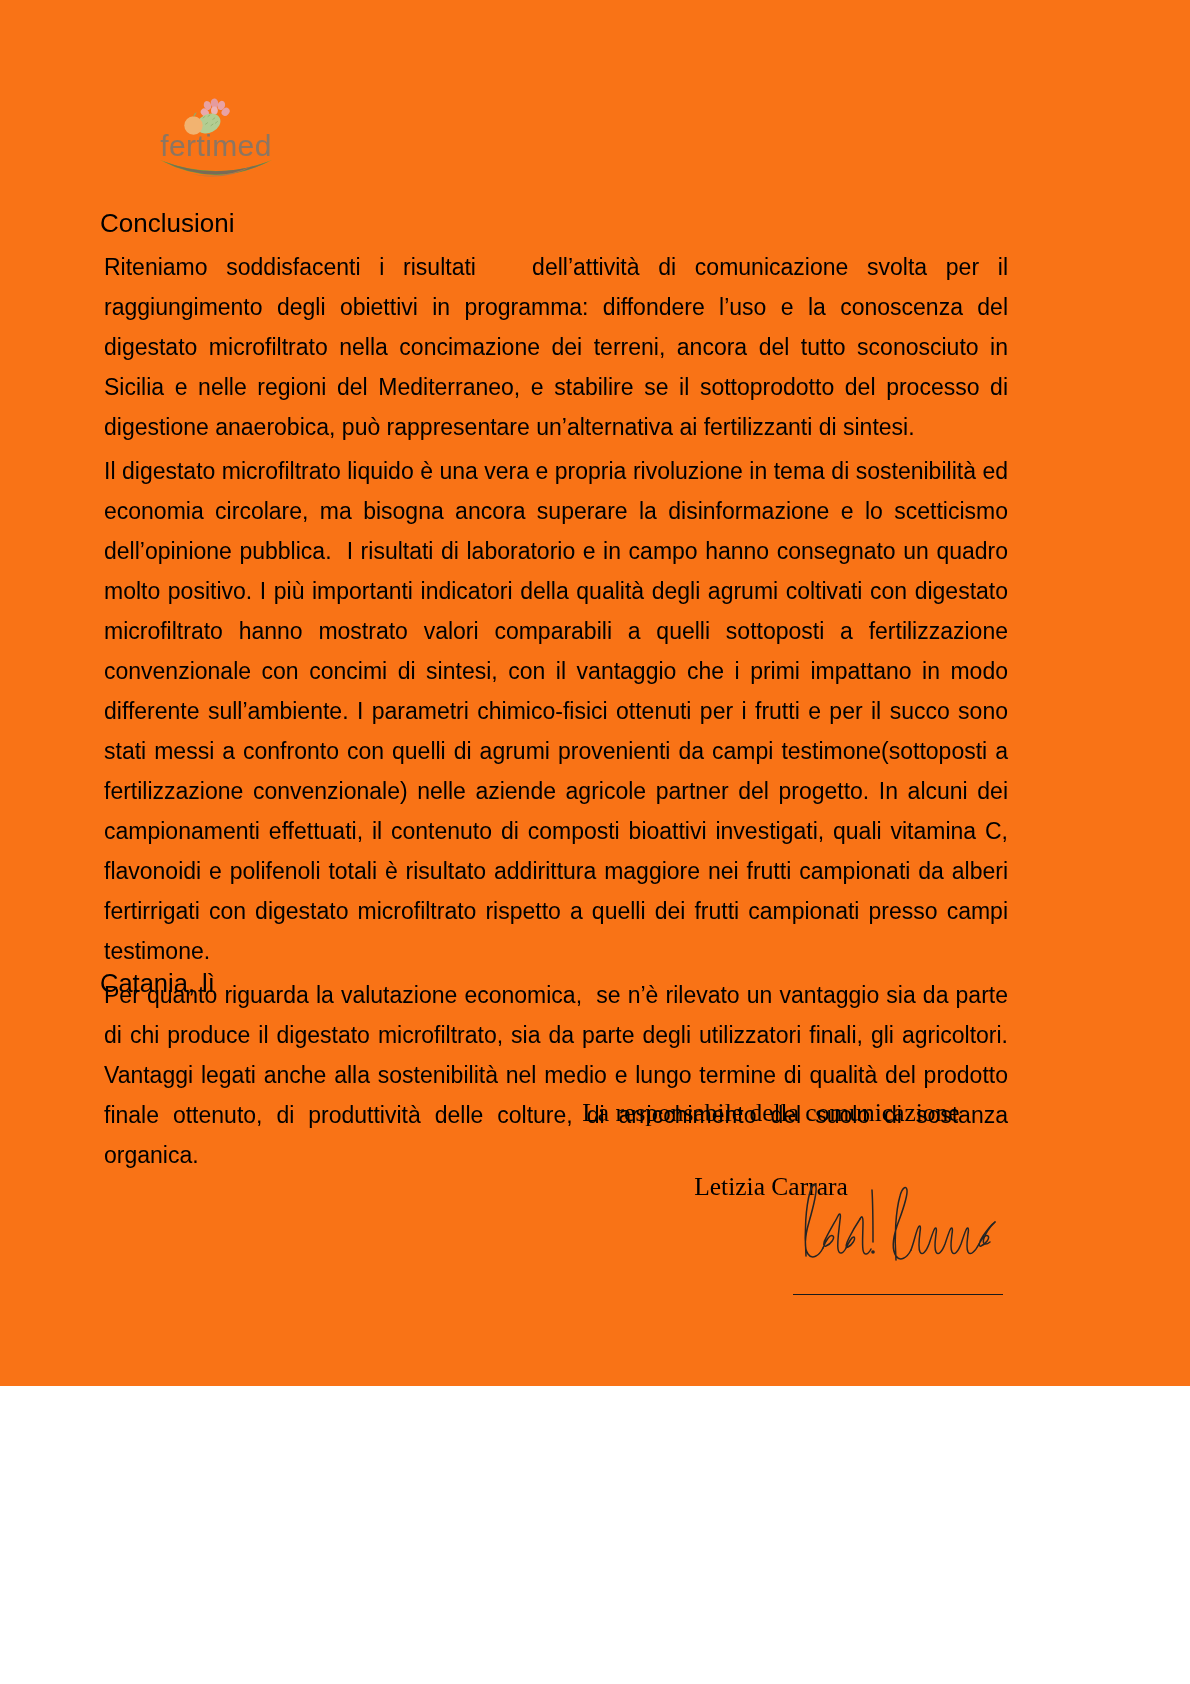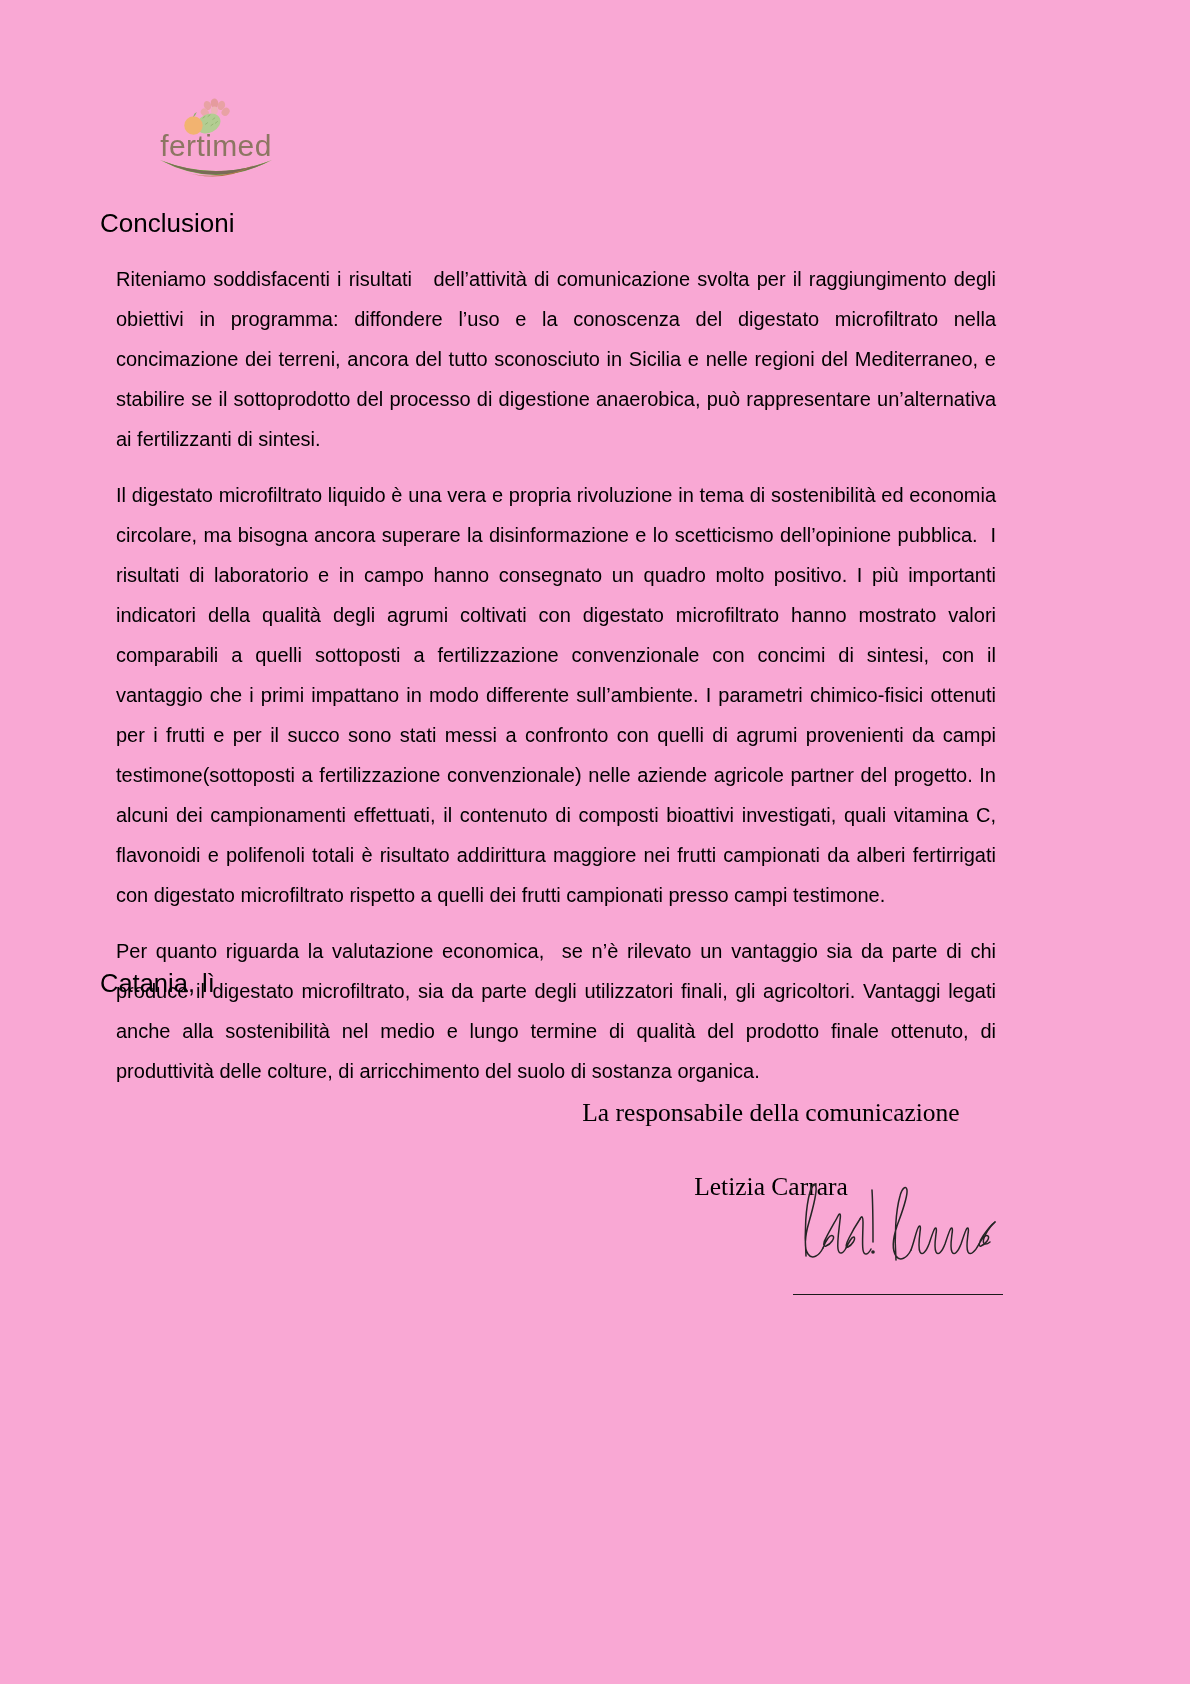--- a/index.html
+++ b/index.html
@@ -7,22 +7,22 @@
     padding: 0;
     background: #ffffff;
   }
   body {
     font-family: "Liberation Sans Narrow", "Liberation Sans", sans-serif;
     color: #000000;
   }
   .page {
     position: relative;
     width: 1190px;
-    height: 1684px;
-    background: #f9a8d4;
+    height: 1386px;
+    background: #f97316;
     overflow: hidden;
     box-sizing: border-box;
   }
 
   
   .logo-block {
     position: absolute;
     left: 146px;
     top: 98px;
     width: 140px;
@@ -37,22 +37,22 @@
     top: 203px;
     width: 912px;
   }
   .heading-line {
     font-size: 26px;
     line-height: 40px;
     text-align: left;
     white-space: pre;
   }
   p.para {
-    margin: 16px;
-    font-size: 20px;
+    margin: 4px;
+    font-size: 23px;
     line-height: 40px;
     text-align: justify;
     text-justify: inter-word;
     white-space: pre-wrap;
     -webkit-hyphens: none;
     hyphens: none;
   }
 
   
   .place-line {

